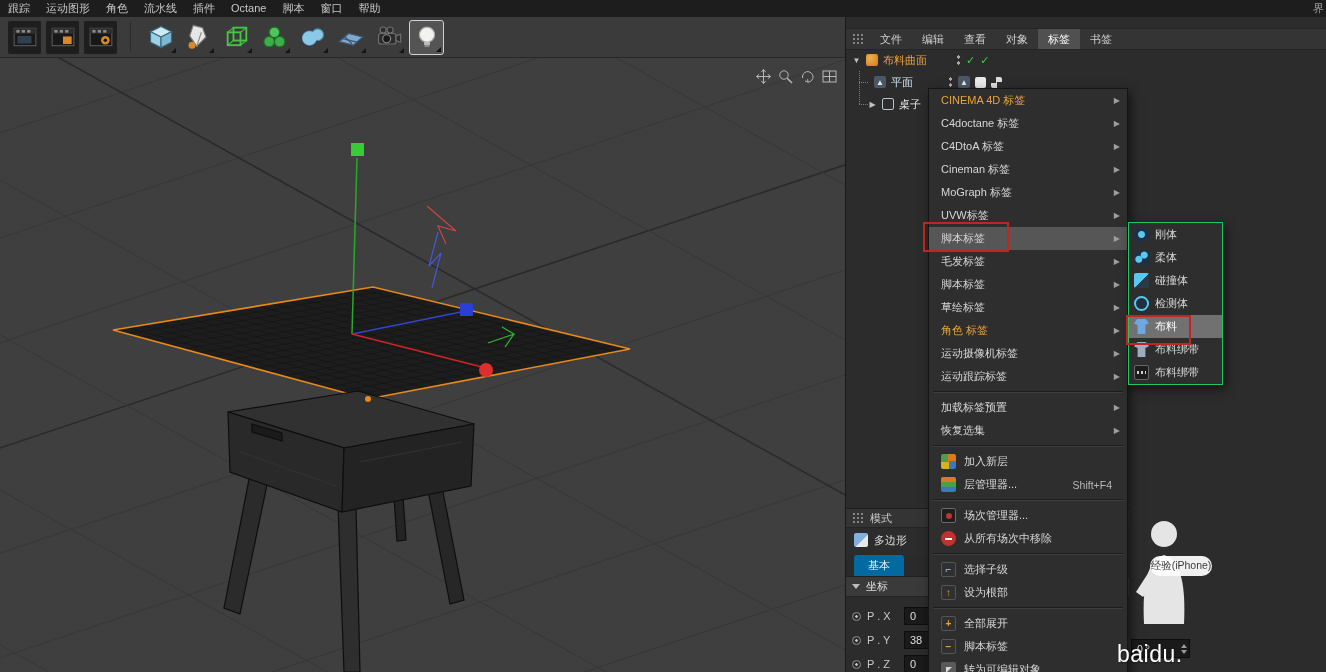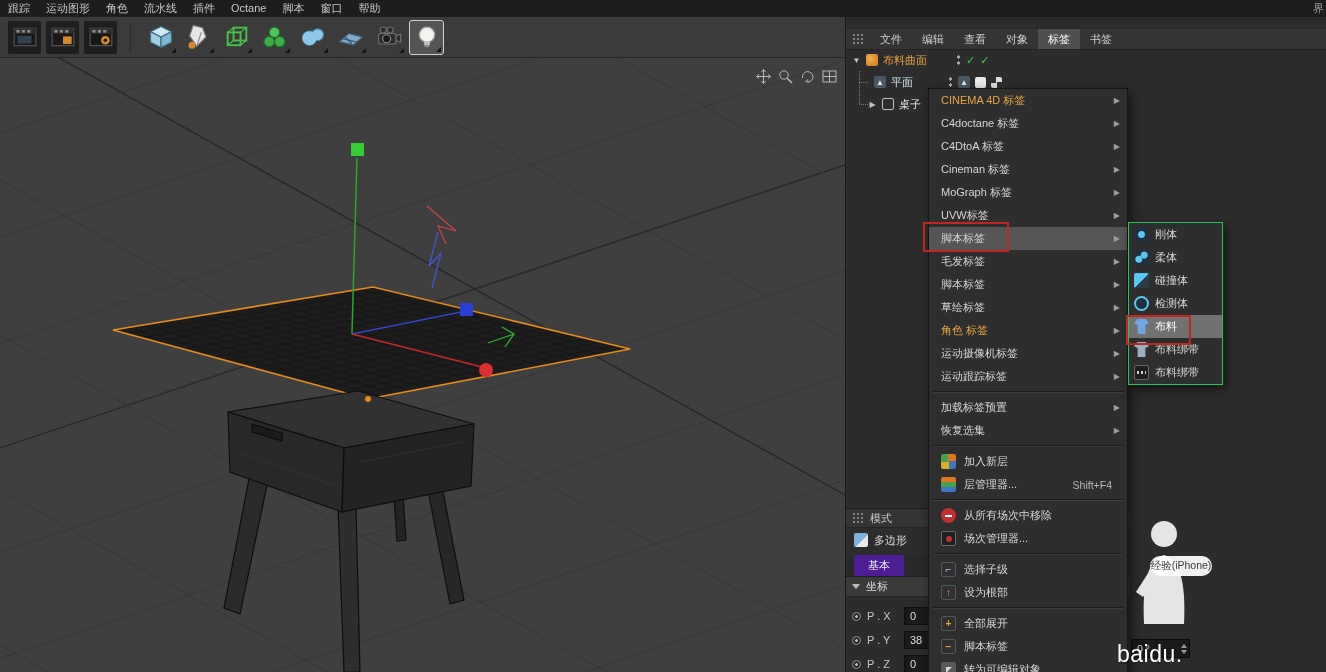--- a/index.html
+++ b/index.html
@@ -61,21 +61,21 @@
 
   
   .ap-header{position:absolute;left:0;top:491px;width:283px;height:18px;background:#343434;
              border-top:1px solid #1d1d1d;border-bottom:1px solid #242424;display:flex;
              align-items:center;font-size:11px;color:#cccccc}
   .ap-objrow{position:absolute;left:0;top:510px;width:283px;height:26px;display:flex;
              align-items:center;gap:6px;padding-left:8px;box-sizing:border-box;font-size:11px;color:#ddd}
   .ap-objico{width:14px;height:14px;background:linear-gradient(135deg,#7fb0e0 0 55%,#e8e8e8 0);border-radius:2px}
   .ap-tabs{position:absolute;left:0;top:538px;width:283px;height:21px;background:#2a2a2a;
            border-bottom:1px solid #1f1f1f;display:flex;align-items:flex-end}
-  .ap-tab{background:#4c1d95;color:#eee;font-size:11px;padding:3px 14px;margin-left:8px;
+  .ap-tab{background:#0369a1;color:#eee;font-size:11px;padding:3px 14px;margin-left:8px;
           border-radius:3px 3px 0 0}
   .ap-section{position:absolute;left:0;top:560px;width:283px;height:20px;background:#3a3a3a;
               display:flex;align-items:center;gap:6px;padding-left:6px;box-sizing:border-box;
               font-size:11px;color:#dedede;border-bottom:1px solid #242424}
   .tri-down{width:0;height:0;border-left:4px solid transparent;border-right:4px solid transparent;
             border-top:5px solid #bdbdbd}
   .coord-row{position:absolute;left:0;width:283px;height:22px;display:flex;align-items:center;
              gap:6px;padding-left:6px;box-sizing:border-box}
   .radio{width:9px;height:9px;border:1.5px solid #909090;border-radius:50%;box-sizing:border-box;
          background:radial-gradient(#bdbdbd 1.2px,transparent 1.5px)}
@@ -531,26 +531,26 @@
       <span class="mi ic-newlayer"></span>
       <span class="cm-label">加入新层</span>
     </div>
   <div class="cm-item">
       <span class="mi ic-layermgr"></span>
       <span class="cm-label">层管理器...</span>
       <span class="cm-shortcut">Shift+F4</span>
     </div>
   <div class="cm-sep"></div>
   <div class="cm-item">
+      <span class="mi ic-takemgr"></span>
+      <span class="cm-label">场次管理器...</span>
+    </div>
+  <div class="cm-item">
       <span class="mi ic-removetake"></span>
       <span class="cm-label">从所有场次中移除</span>
-    </div>
-  <div class="cm-item">
-      <span class="mi ic-takemgr"></span>
-      <span class="cm-label">场次管理器...</span>
     </div>
   <div class="cm-sep"></div>
   <div class="cm-item">
       <span class="mi ic-selchild">⌐</span>
       <span class="cm-label">选择子级</span>
     </div>
   <div class="cm-item">
       <span class="mi ic-setroot">↑</span>
       <span class="cm-label">设为根部</span>
     </div>

